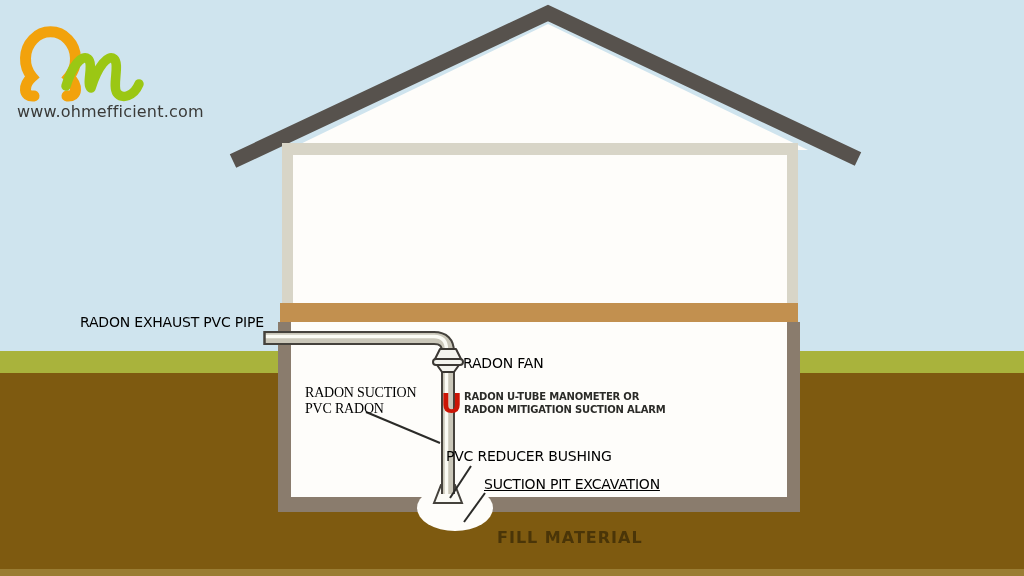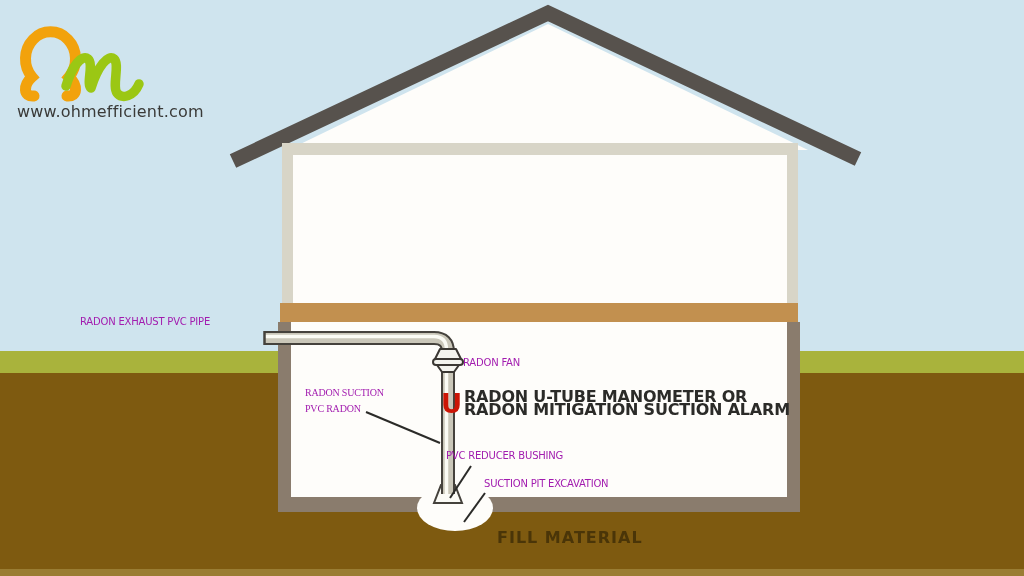--- a/index.html
+++ b/index.html
@@ -3,25 +3,25 @@
 <meta charset="utf-8">
 <style>
   html,body{margin:0;padding:0;background:#e8e8e8;}
   .scene{
     position:relative;width:1024px;height:576px;overflow:hidden;
     font-family:"DejaVu Sans","Liberation Sans",sans-serif;
     -webkit-font-smoothing:antialiased;
   }
   .scene svg{position:absolute;left:0;top:0;}
   .lbl{
-    position:absolute;color:#a21caf;font-size:10px;line-height:16px;
+    position:absolute;color:#000000;font-size:14px;line-height:16px;
     letter-spacing:-0.2px;white-space:nowrap;
   }
   .lbl-small{
-    position:absolute;color:#2b2b28;font-size:16px;font-weight:bold;
+    position:absolute;color:#2b2b28;font-size:10px;font-weight:bold;
     line-height:12.5px;letter-spacing:-0.2px;white-space:nowrap;
   }
   .u-symbol{
     position:absolute;left:441px;top:389px;color:#cc1505;
     font-size:26px;font-weight:bold;letter-spacing:-1px;
   }
   .fill-label{
     position:absolute;left:497px;top:528px;color:#4a3508;font-size:16px;
     font-weight:600;letter-spacing:1px;white-space:nowrap;
   }
@@ -100,17 +100,17 @@
 
   <div class="u-symbol">U</div>
 
   <div class="lbl-small" style="left:464px;top:391px;">
     <div>RADON U-TUBE MANOMETER OR</div>
     <div>RADON MITIGATION SUCTION ALARM</div>
   </div>
 
   <div class="lbl" style="left:446px;top:448px;">PVC REDUCER BUSHING</div>
 
-  <div class="lbl" style="left:484px;top:476px;">SUCTION PIT EXCAVATION</div>
+  <div class="lbl" style="left:484px;top:476px;text-decoration:underline;">SUCTION PIT EXCAVATION</div>
 
   <div class="fill-label">FILL MATERIAL</div>
 
 </div>
 
 </body></html>

